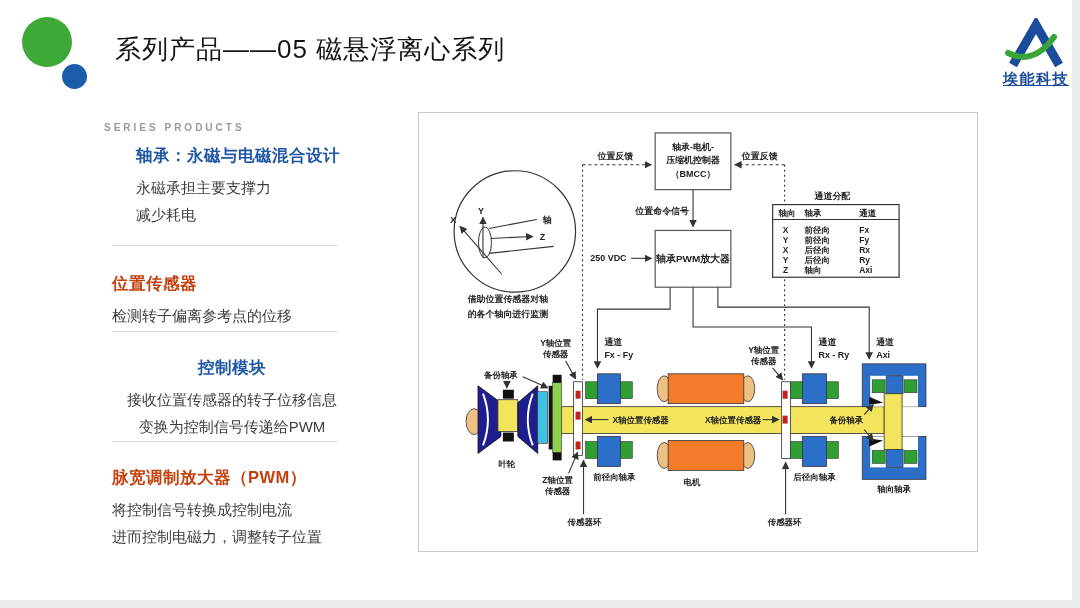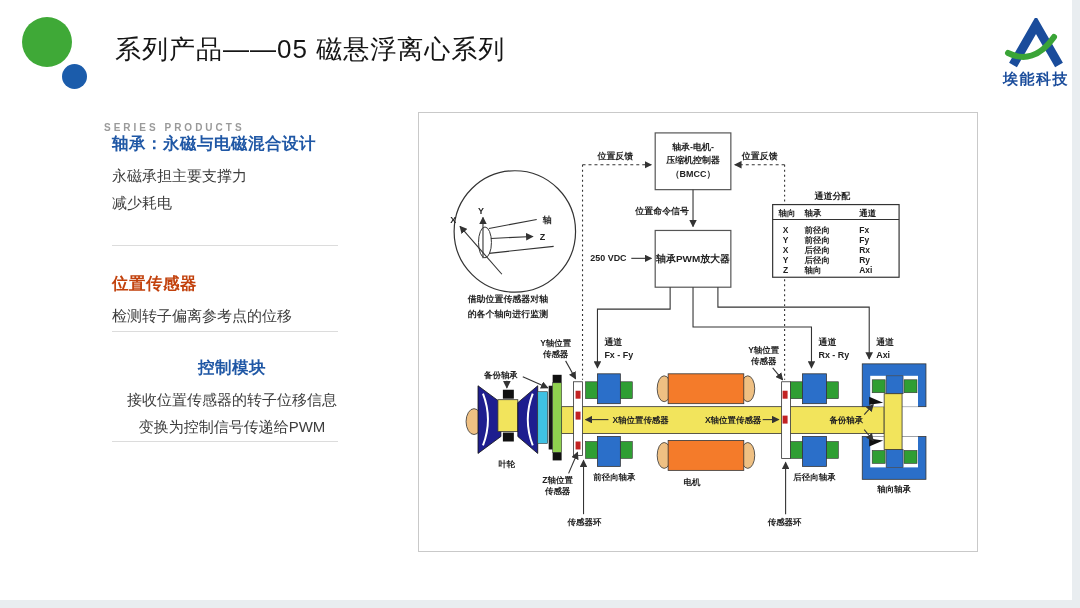--- a/index.html
+++ b/index.html
@@ -9,21 +9,21 @@
   
   .circle-green{position:absolute;left:22px;top:17px;width:50px;height:50px;border-radius:50%;background:#3fa937;}
   .circle-blue{position:absolute;left:62px;top:64px;width:25px;height:25px;border-radius:50%;background:#1b5cab;}
   
   .title{position:absolute;left:115px;top:32px;font-size:26px;font-weight:normal;color:#151515;letter-spacing:1px;margin:0;}
   .subtitle{position:absolute;left:104px;top:74px;font-size:10px;color:#9a9a9a;letter-spacing:3px;font-weight:bold;margin-top:48px;}
   
   .company-logo{position:absolute;left:994px;top:18px;width:84px;height:76px;}
   .company-logo svg{position:absolute;left:6px;top:0;}
   .company-name{position:absolute;left:0;top:52px;width:84px;text-align:center;font-size:15px;
-                font-weight:bold;color:#1a4c9b;letter-spacing:1.5px;}
+                font-weight:bold;color:#1a4c9b;letter-spacing:1.5px;text-decoration:underline;}
   
   .sidebar{position:absolute;left:112px;top:133px;width:240px;height:440px;}
   .sec{position:absolute;left:0;width:240px;}
   .sec h3{margin:0 0 7px 0;font-size:16.5px;font-weight:bold;letter-spacing:0.5px;}
   .hblue{color:#1f57a5;}
   .hgreen{color:#c2410c;}
   .sec p{margin:0;font-size:15px;line-height:27px;color:#3d3d3d;}
   .divider{position:absolute;left:0;width:226px;border:none;border-top:1px solid #dcdcdc;margin:0;}
   
   .diagram-panel{position:absolute;left:418px;top:112px;width:558px;height:438px;border:1px solid #c9c9c9;background:#fff;}
@@ -48,37 +48,42 @@
 
   <div class="company-logo">
     <svg width="72" height="52" viewBox="0 0 72 52">
       <path d="M13,47 L36,7 L59,47" stroke="#1a4c9b" stroke-width="9" fill="none" stroke-linejoin="miter"></path>
       <path d="M8,35 C24,43 40,39 54,19" stroke="#3aa437" stroke-width="6" fill="none" stroke-linecap="round"></path>
     </svg>
     <div class="company-name">埃能科技</div>
   </div>
 
   <div class="sidebar">
-    <section class="sec" style="top:0;">
+    <section class="sec" style="top:12px;margin-left:24px;">
       <h3 class="hblue">轴承：永磁与电磁混合设计</h3>
       <p>永磁承担主要支撑力</p>
       <p>减少耗电</p>
     </section>
     <hr class="divider" style="top:112px;">
     <section class="sec" style="top:140px;">
       <h3 class="hgreen">位置传感器</h3>
       <p>检测转子偏离参考点的位移</p>
     </section>
     <hr class="divider" style="top:198px;">
     <section class="sec" style="top:224px;text-align:center;">
       <h3 class="hblue">控制模块</h3>
       <p>接收位置传感器的转子位移信息</p>
       <p>变换为控制信号传递给PWM</p>
     </section>
     <hr class="divider" style="top:308px;">
+    <section class="sec" style="top:334px;">
+      <h3 class="hgreen">脉宽调制放大器（PWM）</h3>
+      <p>将控制信号转换成控制电流</p>
+      <p>进而控制电磁力，调整转子位置</p>
+    </section>
   </div>
 
   <div class="diagram-panel">
     <svg width="558" height="438" viewBox="0 0 560 440">
       <defs>
         <marker id="ah" viewBox="0 0 8 8" refX="7" refY="4" markerWidth="7" markerHeight="7" orient="auto-start-reverse">
           <path d="M0,0 L8,4 L0,8 Z" fill="#333"></path>
         </marker>
       </defs>
 

